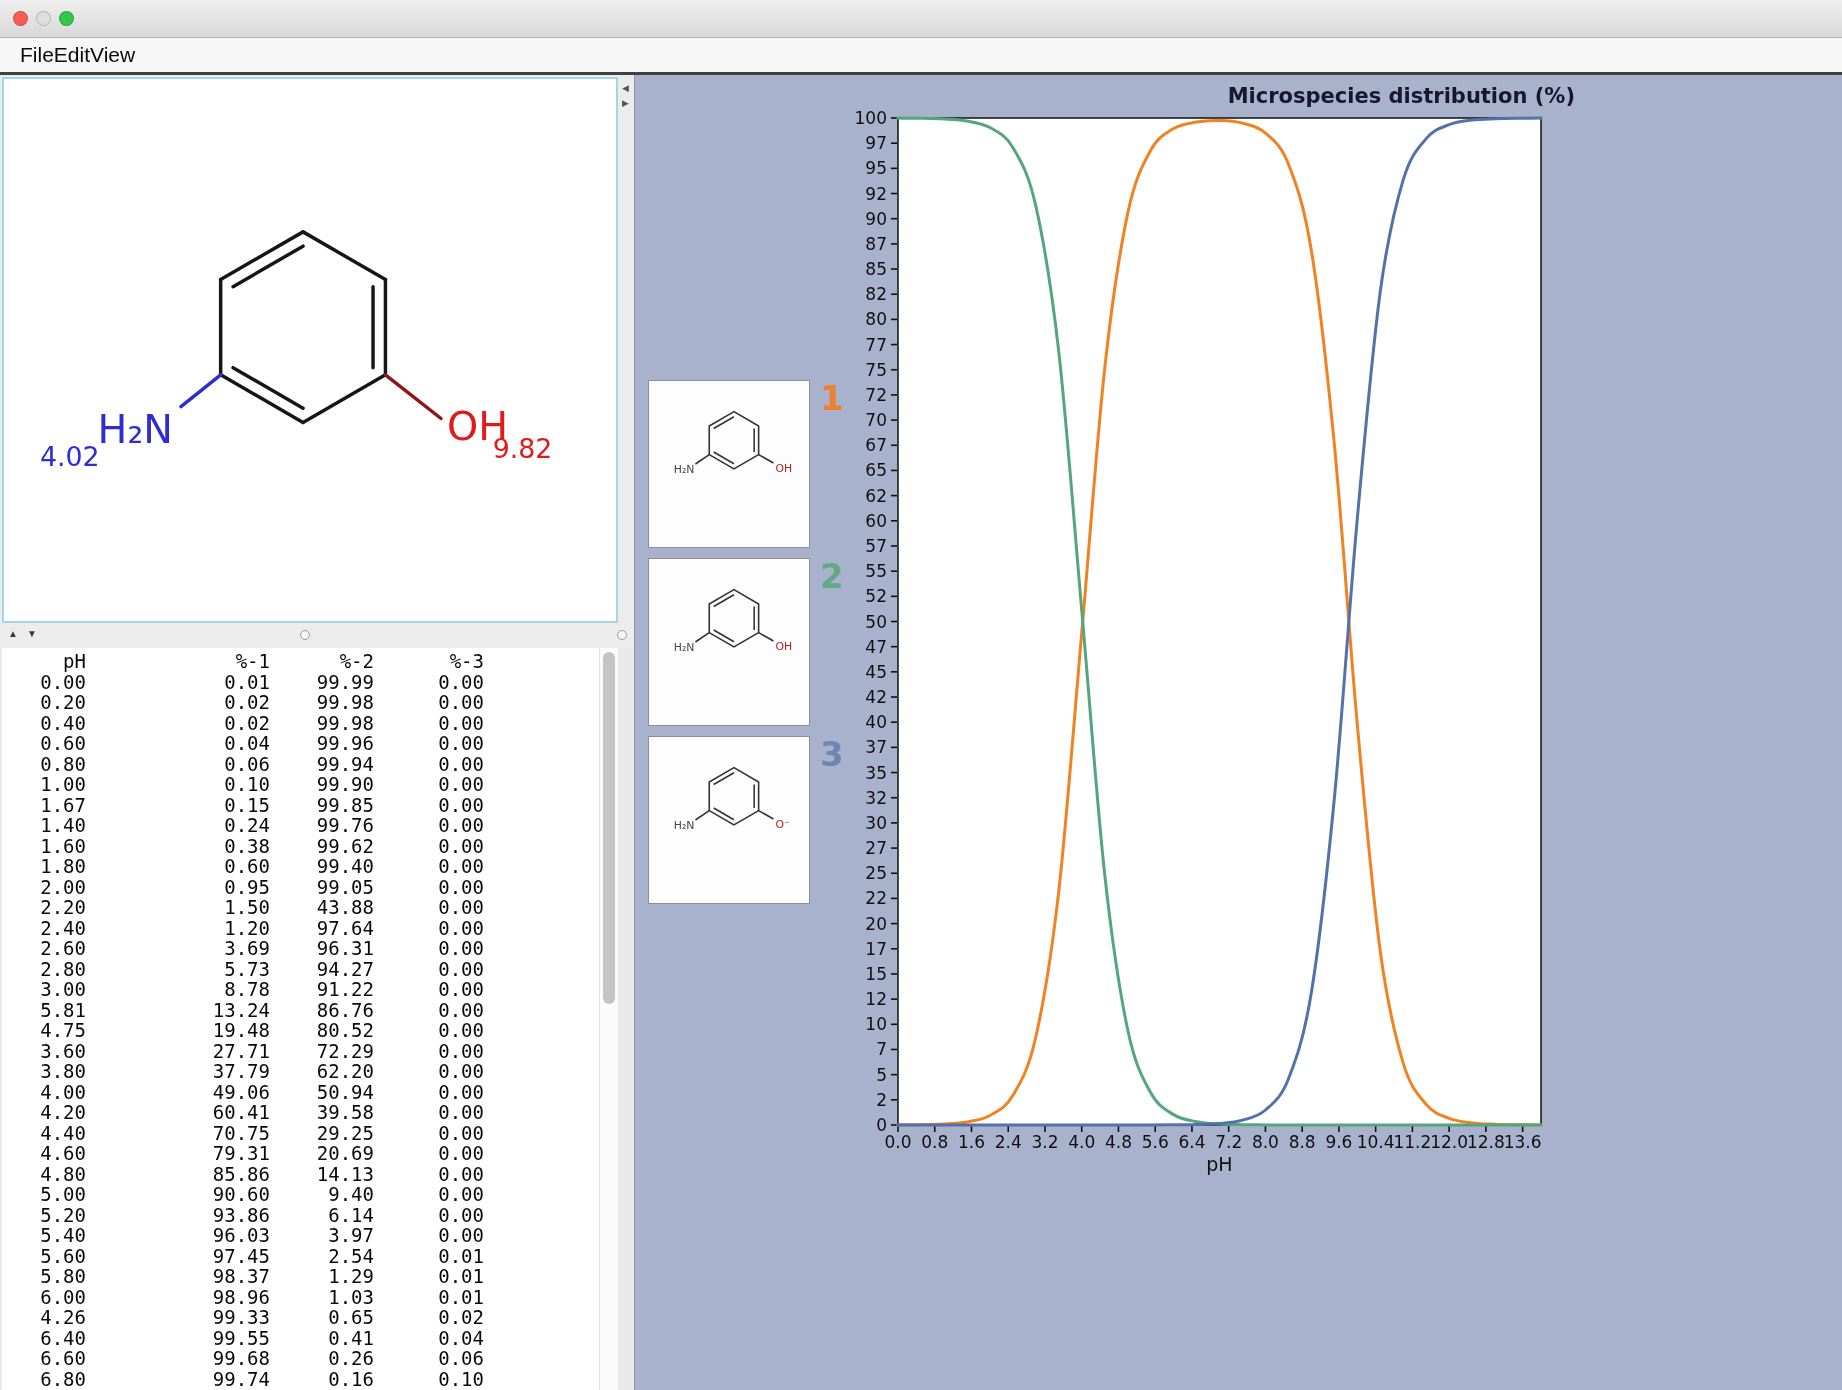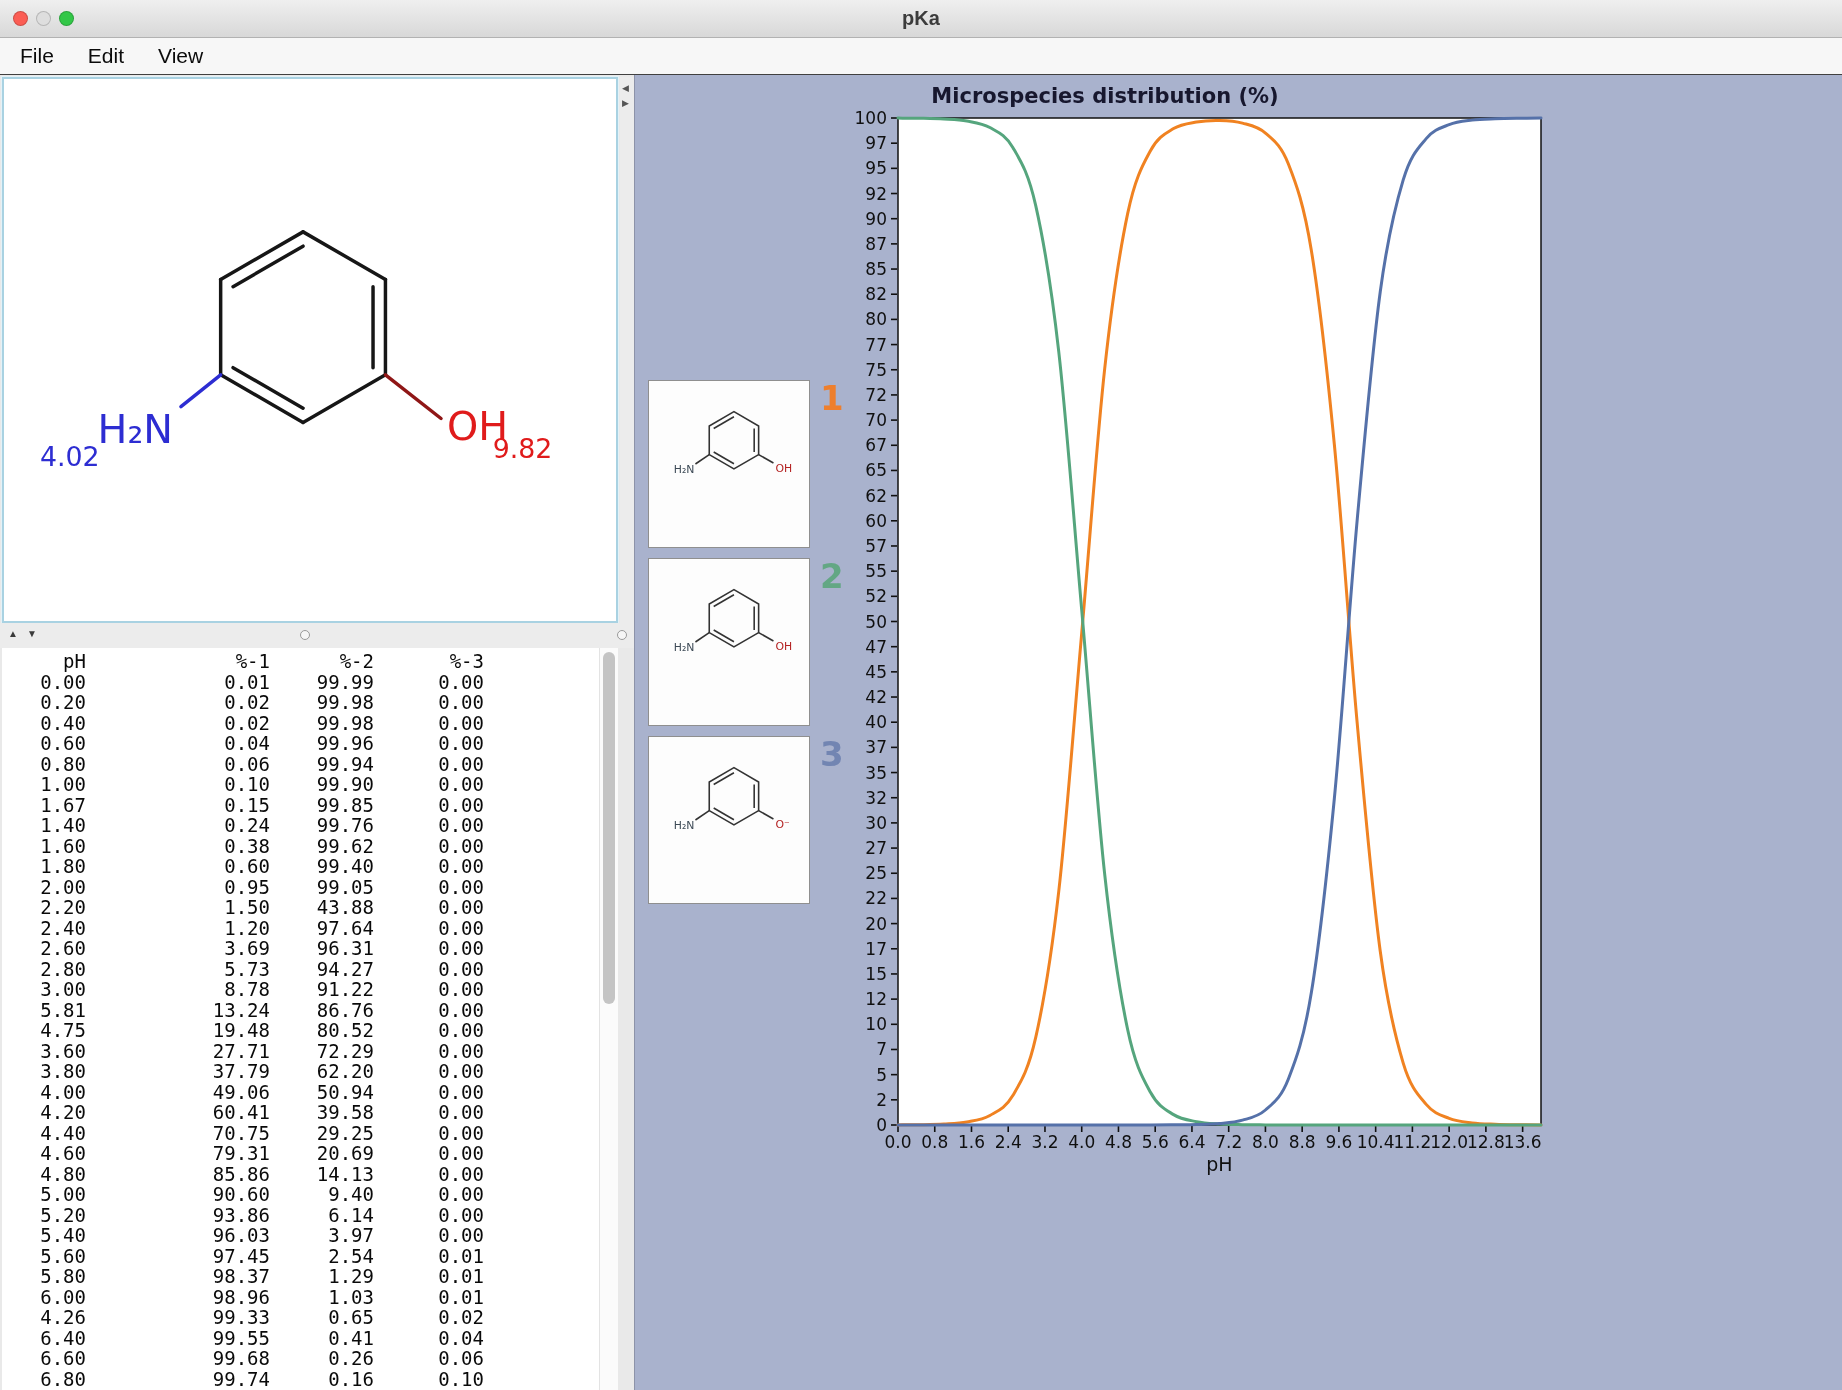--- a/index.html
+++ b/index.html
@@ -11,21 +11,21 @@
     background:linear-gradient(#efefef,#d8d8d8);border-bottom:1px solid #b2b2b2}
   .traffic{position:absolute;top:11px;width:15px;height:15px;border-radius:50%;border:1px solid rgba(0,0,0,.18)}
   .t-close{left:13px}
   .t-min{left:36px}
   .t-zoom{left:59px}
   .title-text{position:absolute;top:7px;left:0;width:100%;text-align:center;
     font-size:20px;font-weight:bold;color:#3c3c3c}
 
   
   .menubar{position:absolute;top:38px;left:0;width:100%;height:37px;background:#f7f7f7;
-    border-bottom:1px solid #404040;display:flex;align-items:center;gap:34px;padding-left:20px}
+    border-bottom:3px solid #404040;display:flex;align-items:center;padding-left:20px}
   .menu-item{font-size:21px;color:#0b0b0b;cursor:default}
 
   
   .mol-panel{position:absolute;left:2px;top:77px;width:616px;height:546px;background:#fff;
     border:2px solid #a9d2e2;box-shadow:0 0 0 1px #e3f2f8}
   .vstrip{position:absolute;left:620px;top:77px;width:14px;height:546px;background:#ececec}
   .vstrip span{position:absolute;left:2px;font-size:9px;color:#555;line-height:12px}
   .divider{position:absolute;left:0;top:623px;width:634px;height:25px;background:#ececec}
   .divider .tri{position:absolute;top:5px;font-size:10px;color:#3a3a3a}
   .knob{position:absolute;top:7px;width:10px;height:10px;border-radius:50%;
@@ -35,39 +35,38 @@
   table.species{border-collapse:collapse;table-layout:fixed;margin:3px 0 0 6px;
     font-family:"DejaVu Sans Mono",monospace;font-size:19px;color:#0a0a0a}
   table.species th,table.species td{font-weight:normal;text-align:right;white-space:pre;
     line-height:20.5px;padding:0}
   .tbl-scroll{position:absolute;right:0;top:0;width:19px;height:100%;background:#fbfbfb;
     border-left:1px solid #e3e3e3}
   .tbl-thumb{position:absolute;left:3px;top:4px;width:12px;height:352px;border-radius:6px;background:#c4c4c4}
 
   
   .right-panel{position:absolute;left:634px;top:75px;right:0;bottom:0;background:#a9b2cd;border-left:1px solid #8d93a9}
-  .chart-title{position:absolute;left:0;top:9px;width:940px;text-align:center;
+  .chart-title{position:absolute;left:0;top:9px;width:940px;text-align:right;
     font-family:"DejaVu Sans",sans-serif;font-size:21px;font-weight:bold;color:#17172e}
   .x-axis-label{position:absolute;left:263px;top:1078px;width:643px;text-align:center;
     font-family:"DejaVu Sans",sans-serif;font-size:19px;color:#101010}
   #chart-canvas{position:absolute;left:0;top:0}
 
   .thumb{position:absolute;left:13px;width:162px;height:168px;background:#fdfdfd;border:1px solid #8f8f8f}
   .thumb svg{display:block}
   .species-number{position:absolute;left:185px;width:40px;font-size:34px;font-weight:bold;
     font-family:"DejaVu Sans",sans-serif}
 </style>
 </head>
 <body>
 
 <div class="titlebar">
   <div class="traffic t-close" style="background: rgb(251, 93, 84);"></div>
   <div class="traffic t-min" style="background: rgb(222, 222, 222);"></div>
   <div class="traffic t-zoom" style="background: rgb(51, 199, 72);"></div>
-  <div class="title-text">pKa</div>
 </div>
 
 <div class="menubar">
   <span class="menu-item">File</span>
   <span class="menu-item">Edit</span>
   <span class="menu-item">View</span>
 </div>
 
 <div class="mol-panel">
   <svg width="612" height="542" viewBox="0 0 616 546">

